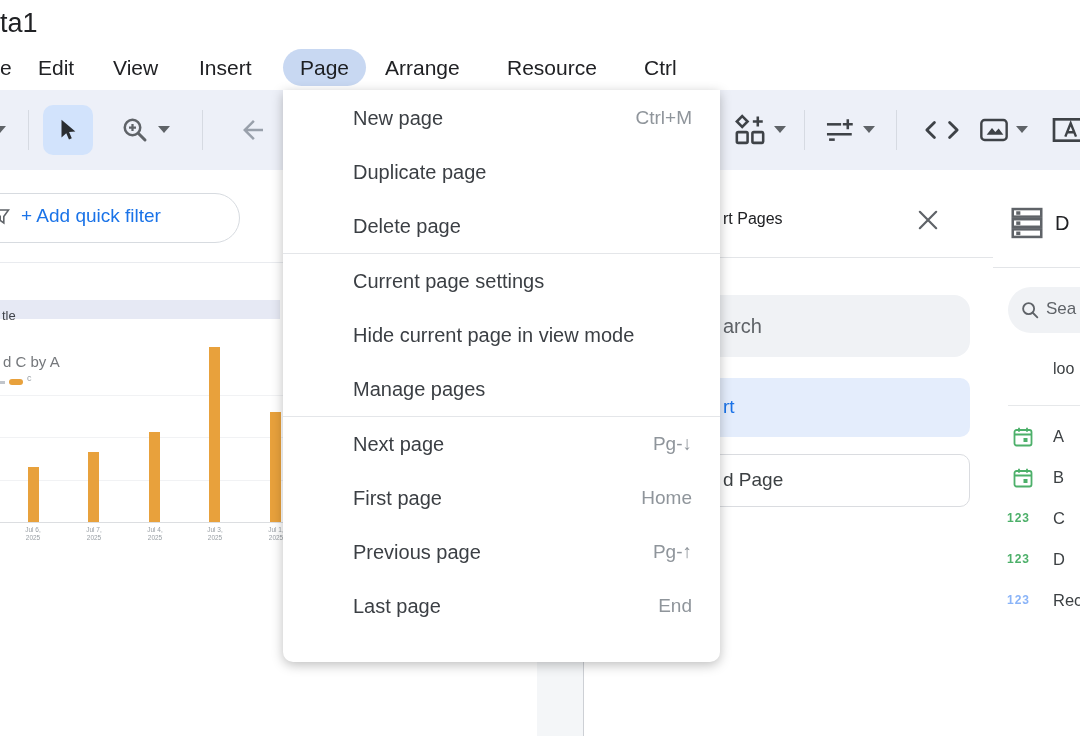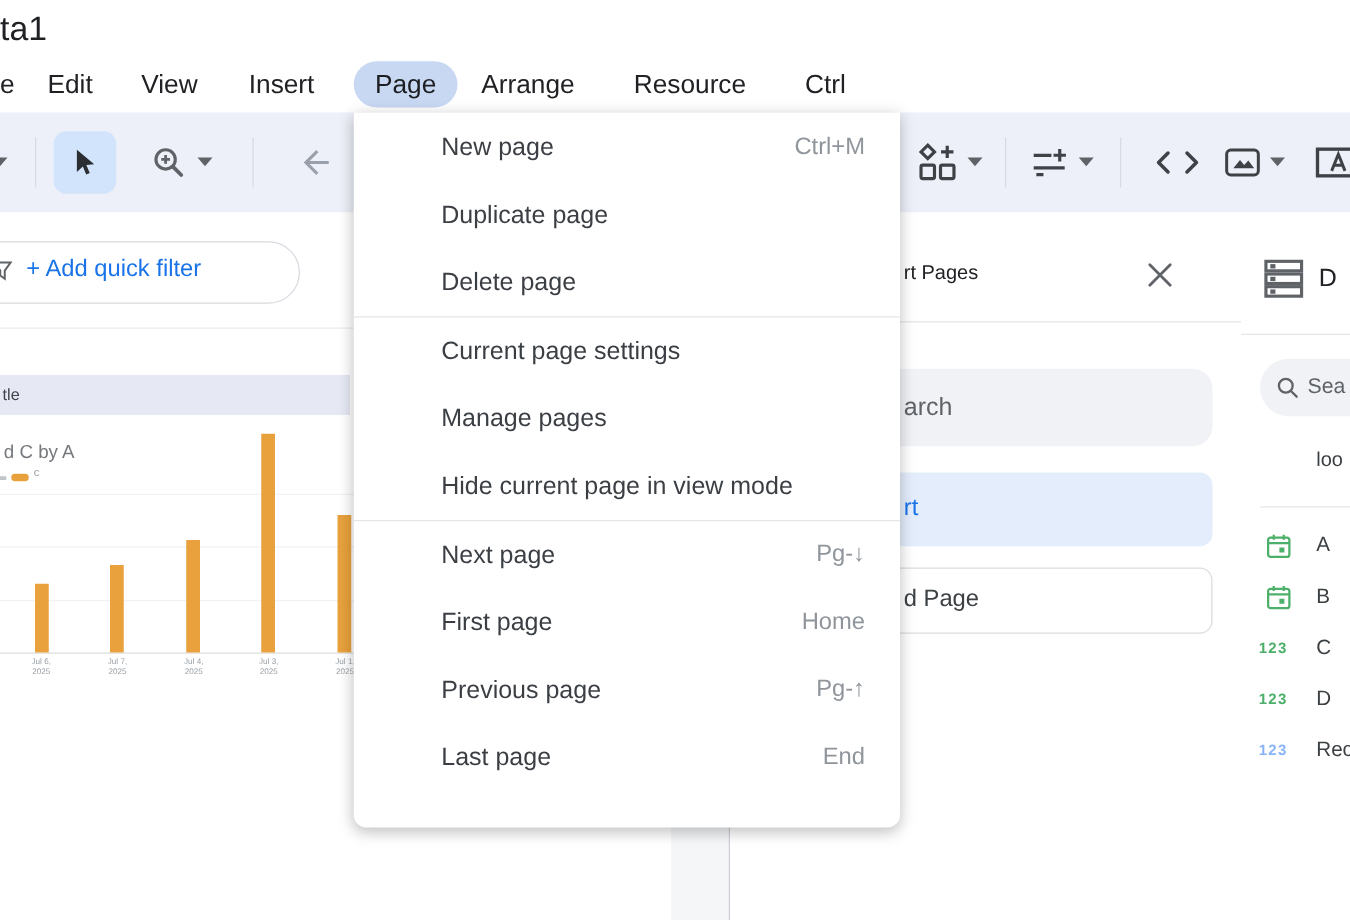--- a/index.html
+++ b/index.html
@@ -23,21 +23,21 @@
   .toolbtn { position:absolute; cursor:pointer; }
   .select-btn { left:43px; top:15px; width:50px; height:50px; background:#d2e3fc; border-radius:10px;
                 display:flex; align-items:center; justify-content:center; }
 
   
   .canvas { position:absolute; left:0; top:170px; width:537px; height:566px; background:#fff; }
   .qf-pill { position:absolute; left:-28px; top:23px; width:268px; height:50px; background:#fff;
              border:1.5px solid #d7dbe0; border-radius:26px; }
   .qf-label { position:absolute; left:48px; top:11px; font-size:19px; color:#1a73e8; white-space:nowrap; }
   .canvas-hline { position:absolute; left:0; top:92px; width:283px; height:1px; background:#e9ebef; }
-  .band { position:absolute; left:0; top:130px; width:280px; height:32px; background:#e6e9f4;
+  .band { position:absolute; left:0; top:130px; width:280px; height:19px; background:#e6e9f4;
           font-size:13px; color:#3f434a; line-height:32px; padding-left:2px; }
   .mini-title { position:absolute; left:3px; top:183px; font-size:15px; color:#75787c; }
   .legend-frag { position:absolute; left:0; top:211px; width:5px; height:3px; background:#c1c5cb; }
   .legend-swatch { position:absolute; left:9px; top:209px; width:14px; height:6px; border-radius:3px; background:#e8a13c; }
   .legend-label { position:absolute; left:27px; top:203px; font-size:9px; color:#9aa0a6; }
   .plot { position:absolute; left:0; top:225px; width:300px; height:128px; }
   .gline { position:absolute; left:0; width:300px; height:1px; background:#f1f2f4; }
   .baseline { position:absolute; left:0; top:127px; width:300px; height:1px; background:#dcdee1; }
   .bar { position:absolute; bottom:1px; width:11px; background:#e8a13c; }
   .xlab { position:absolute; top:131px; width:40px; text-align:center; font-size:6.5px; line-height:8px; color:#9aa0a6; }
@@ -291,25 +291,25 @@
     <div class="menu-item">
       <span class="menu-label">Delete page</span>
       <span class="menu-shortcut"></span>
     </div>
     <div class="menu-div"></div>
     <div class="menu-item">
       <span class="menu-label">Current page settings</span>
       <span class="menu-shortcut"></span>
     </div>
     <div class="menu-item">
+      <span class="menu-label">Hide current page in view mode</span>
+      <span class="menu-shortcut"></span>
+    </div>
+    <div class="menu-item">
       <span class="menu-label">Manage pages</span>
-      <span class="menu-shortcut"></span>
-    </div>
-    <div class="menu-item">
-      <span class="menu-label">Hide current page in view mode</span>
       <span class="menu-shortcut"></span>
     </div>
     <div class="menu-div"></div>
     <div class="menu-item">
       <span class="menu-label">Next page</span>
       <span class="menu-shortcut">Pg-↓</span>
     </div>
     <div class="menu-item">
       <span class="menu-label">First page</span>
       <span class="menu-shortcut">Home</span>

